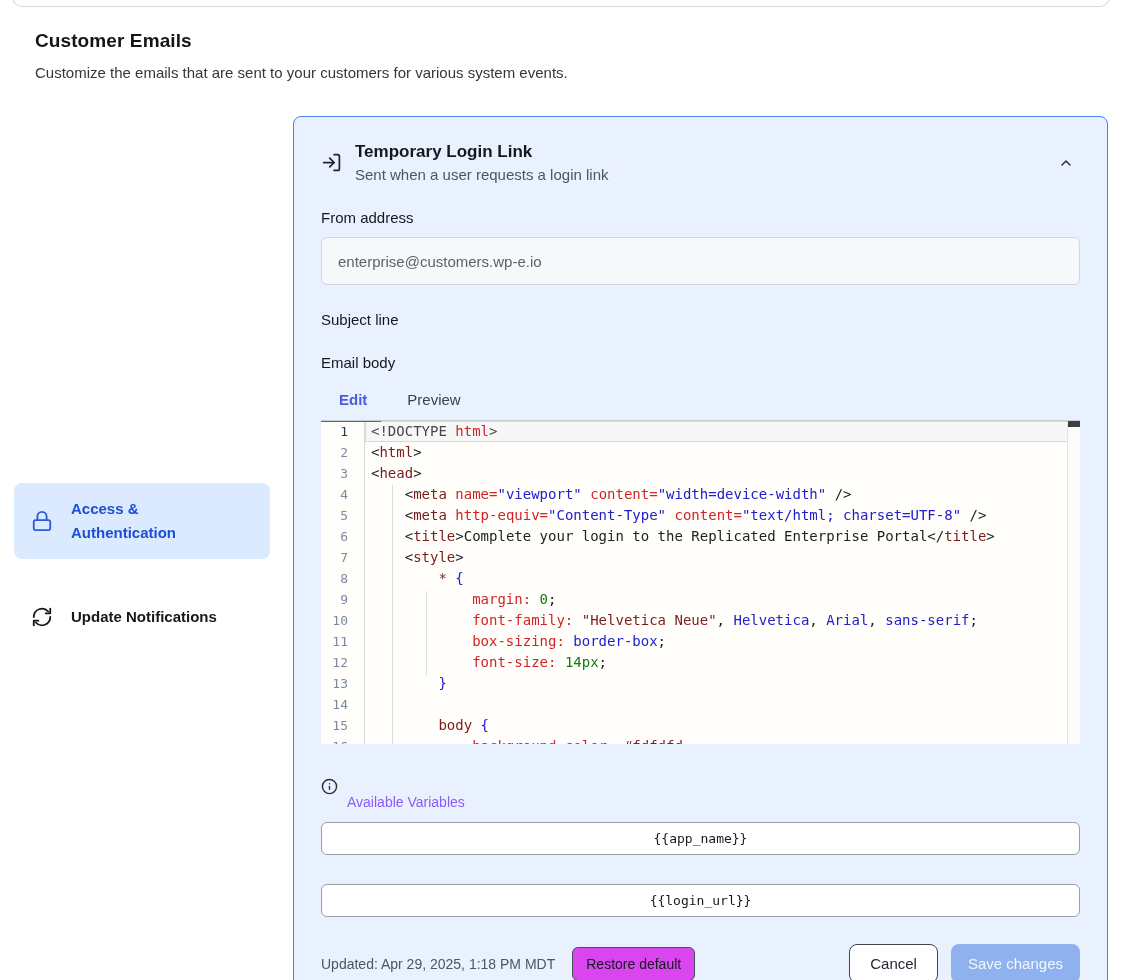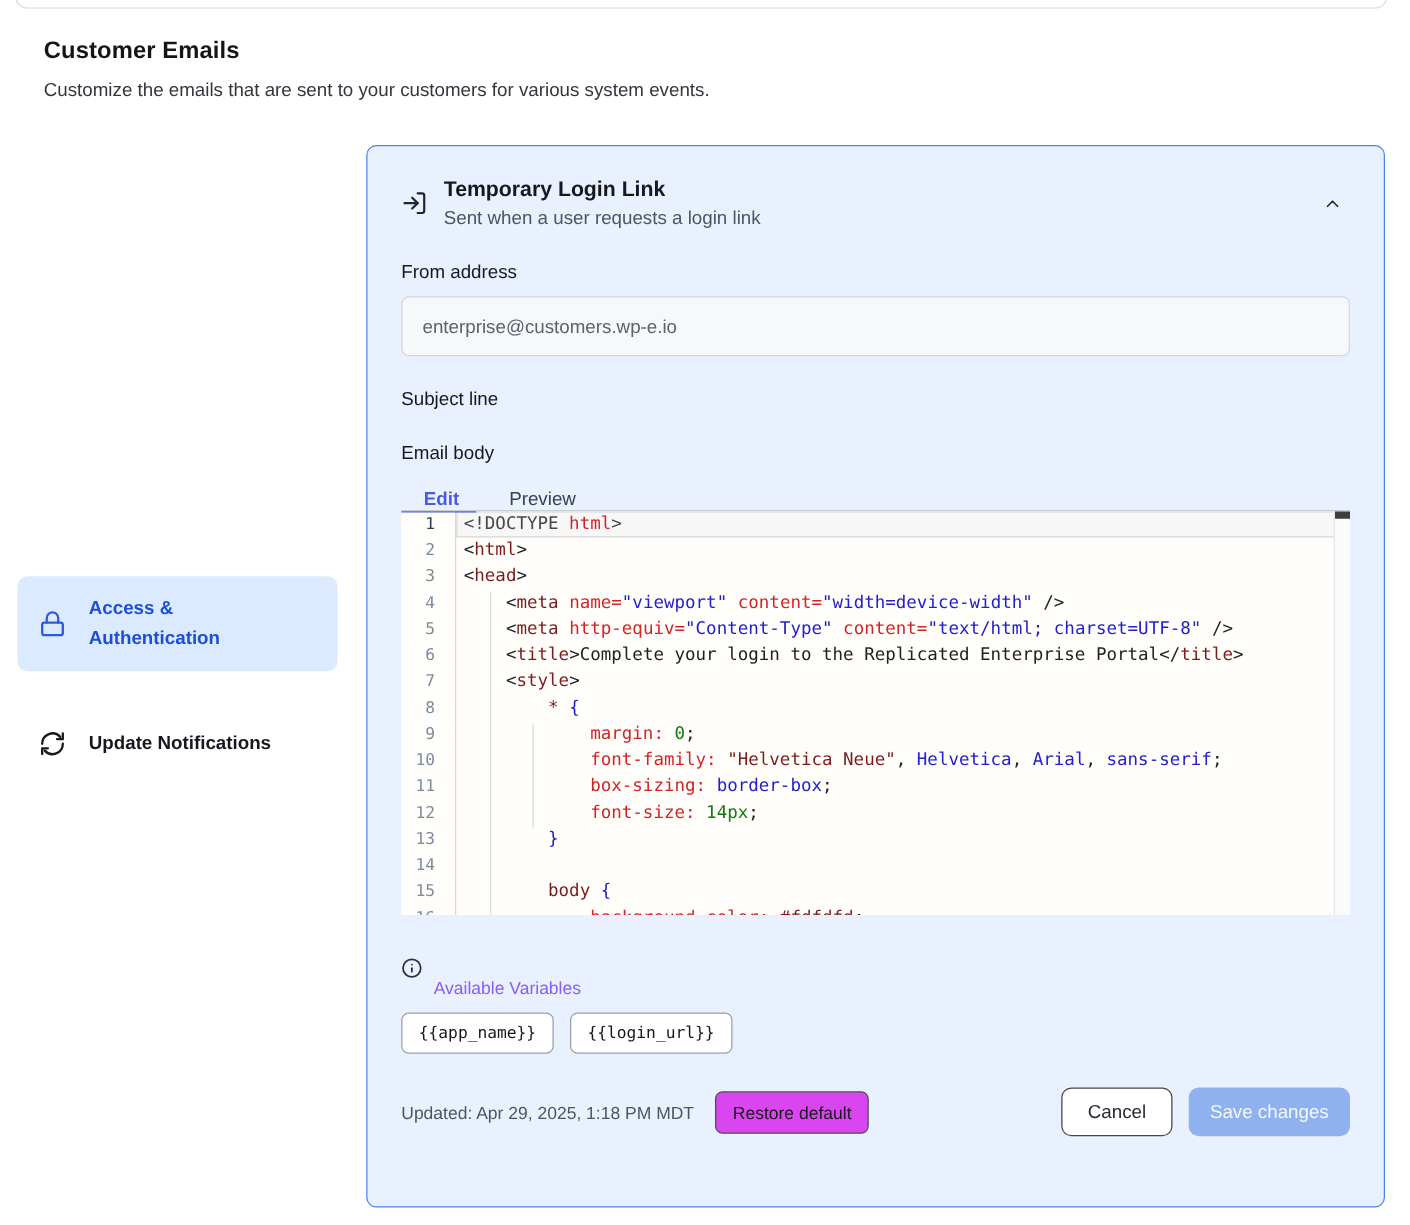--- a/index.html
+++ b/index.html
@@ -32,21 +32,21 @@
   .panel-sub { font-size:15px; color:#4b5563; }
   .chev { margin-left:auto; margin-right:6px; cursor:pointer; }
 
   .field-label { font-size:15px; color:#16181d; margin-top:26px; margin-bottom:11px; }
   .tinput { width:100%; height:48px; border:1px solid #d3d6da; border-radius:6px; padding:0 16px; font-size:15px; font-family:"Liberation Sans",sans-serif; outline:none; }
   .tinput.muted { background:#f7f8f9; color:#5b626c; }
   .tinput.live { background:#ffffff; color:#1f2430; }
 
   
   .tabs { display:flex; gap:40px; margin-top:20px; padding-left:18px; font-size:15px; }
-  .tab { cursor:pointer; color:#374151; padding-bottom:0; }
+  .tab { cursor:pointer; color:#374151; padding-bottom:12px; }
   .tab.active { color:#4a5ae2; font-weight:700; }
 
   
   .editor { position:relative; border-top:1px solid #c8cbd0; background:#fffefa; height:324px; overflow:hidden; }
   .tab-underline { position:absolute; top:-2px; left:0; width:60px; height:3px; background:#4a5ae2; z-index:3; }
   .rows { position:relative; z-index:1; }
   .crow { display:flex; height:21px; }
   .gut { flex:0 0 44px; text-align:right; padding-right:16px; font:13px/21px "DejaVu Sans Mono",monospace; color:#7c8aa0; border-right:1px solid #d8d8d8; }
   .crow.active .gut { color:#2b3a55; }
   .cwrap { flex:1; overflow:hidden; }
@@ -61,21 +61,21 @@
   .c-st { color:#7b1b1b; }
   .guide { position:absolute; width:1px; background:#dcdcdc; z-index:0; }
   .g1 { left:71px; top:64px; bottom:0; }
   .g2 { left:105px; top:170px; height:84px; }
   .vscroll { position:absolute; top:0; right:0; bottom:0; width:13px; background:#fbfbfb; border-left:1px solid #e5e5e5; z-index:2; }
   .vthumb { position:absolute; top:0; left:0; width:12px; height:6px; background:#3e3e3e; }
 
   
   .vars-row { display:flex; align-items:center; gap:9px; margin-top:18px; }
   .vars-label { font-size:14px; color:#8b5cf6;margin-top:32px; }
-  .chips { display:flex; gap:13px; margin-top:12px; }
+  .chips { display:flex; gap:29px; margin-top:12px;flex-direction:column; }
   .chip { font:13px "DejaVu Sans Mono",monospace; color:#16181d; background:#fff; border:1px solid #9aa0a8; border-radius:6px; padding:8px 13px; cursor:pointer; }
 
   
   .panel-footer { display:flex; align-items:center; margin-top:27px; }
   .updated { font-size:14px; color:#4b5563; }
   .btn { font-family:"Liberation Sans",sans-serif; cursor:pointer; }
   .btn-restore { margin-left:17px; background:#d946ef; border:1px solid #4a4f55; border-radius:6px; padding:8px 13px; font-size:14px; color:#16181d; }
   .spacer { flex:1; }
   .btn-cancel { background:#fff; border:1px solid #42464c; border-radius:8px; padding:10px 20px; font-size:15px; color:#1f2430; }
   .btn-save { margin-left:13px; background:#8fb2ee; border:none; border-radius:8px; padding:11px 17px; font-size:15px; color:#f2f7ff; }

